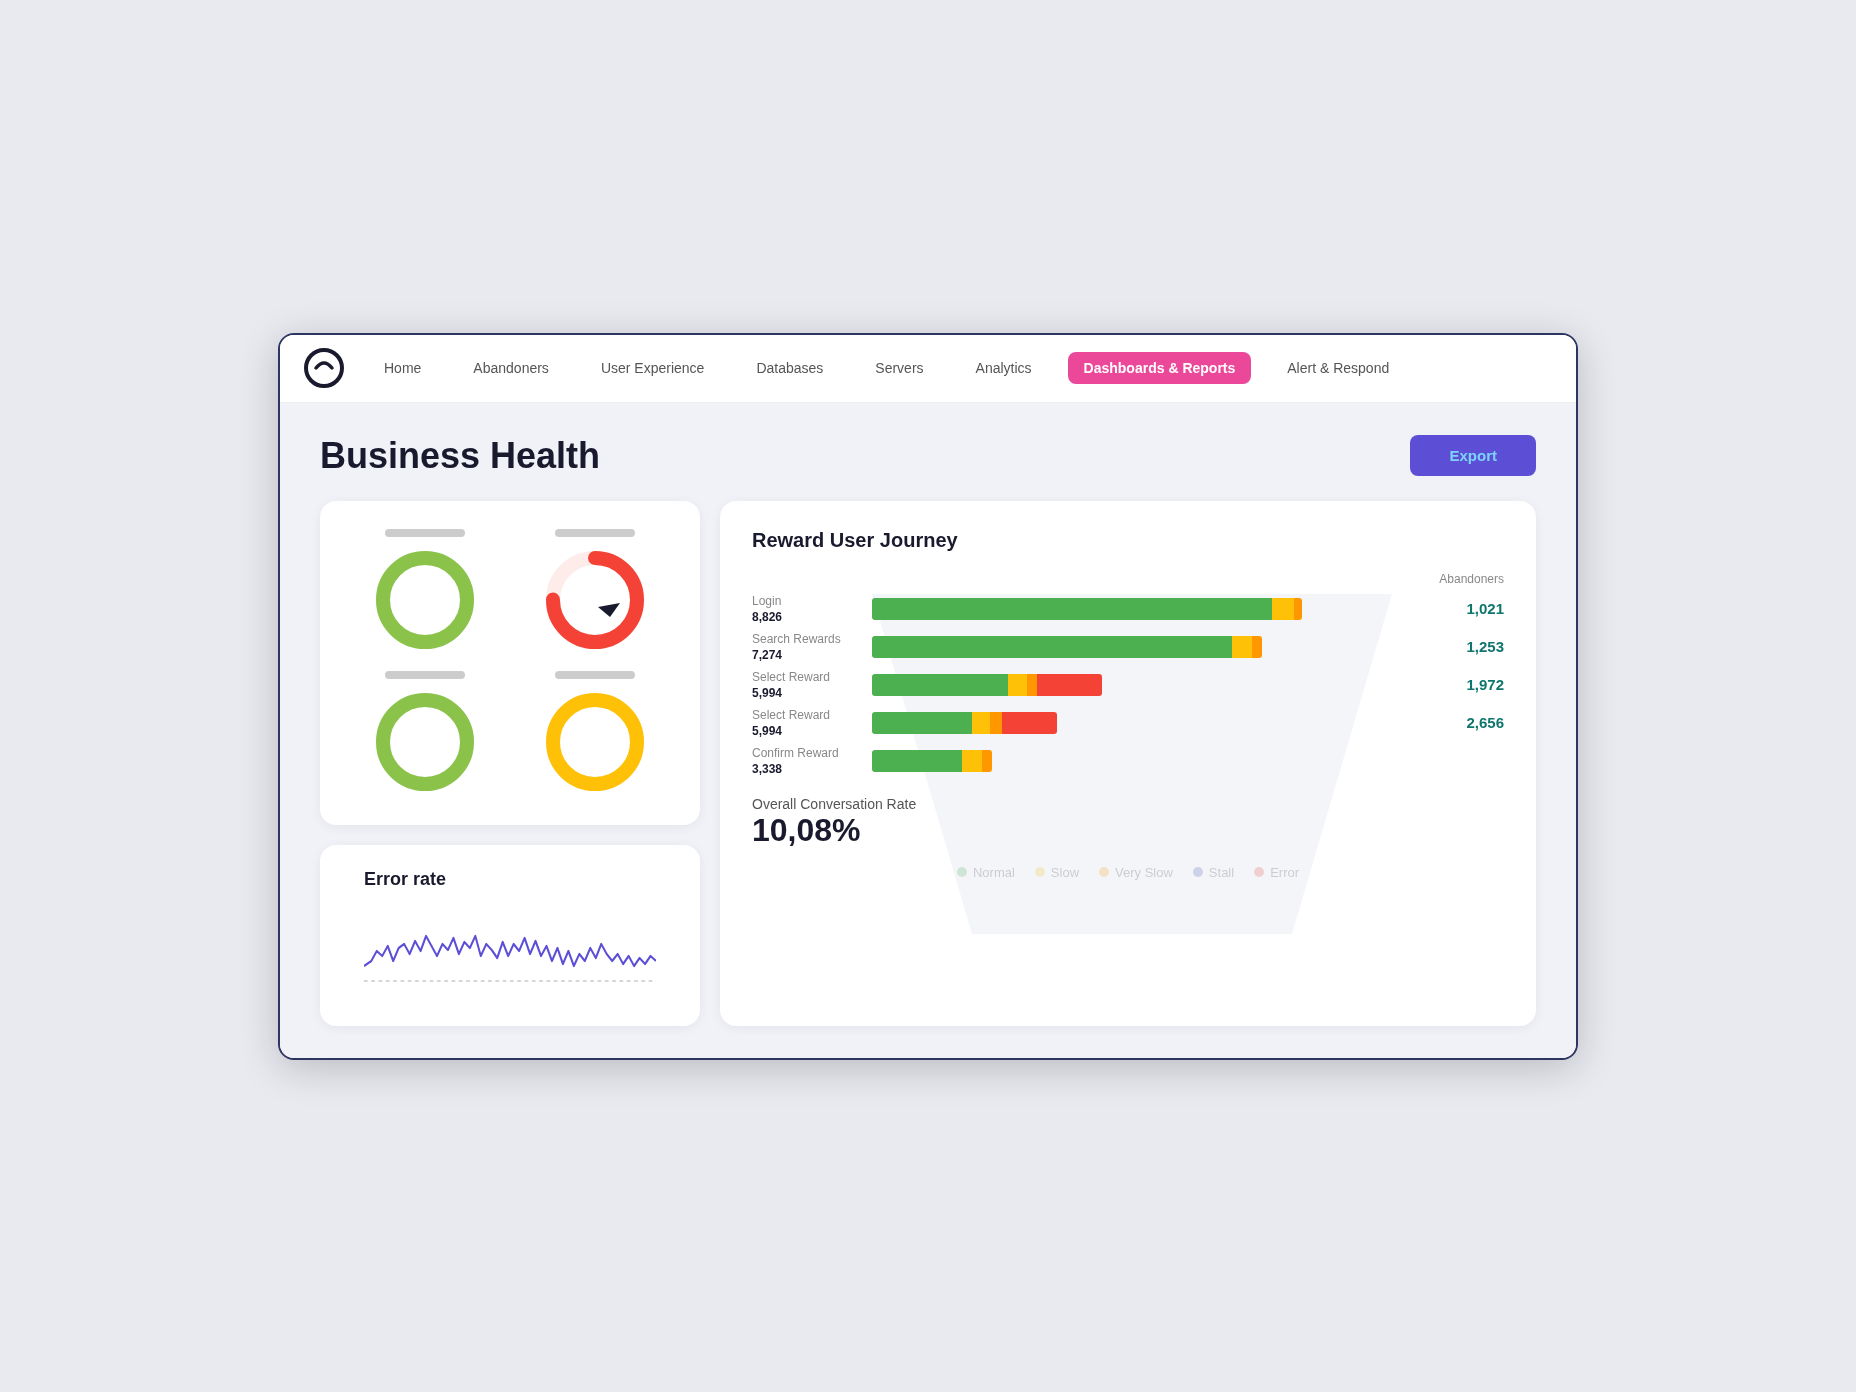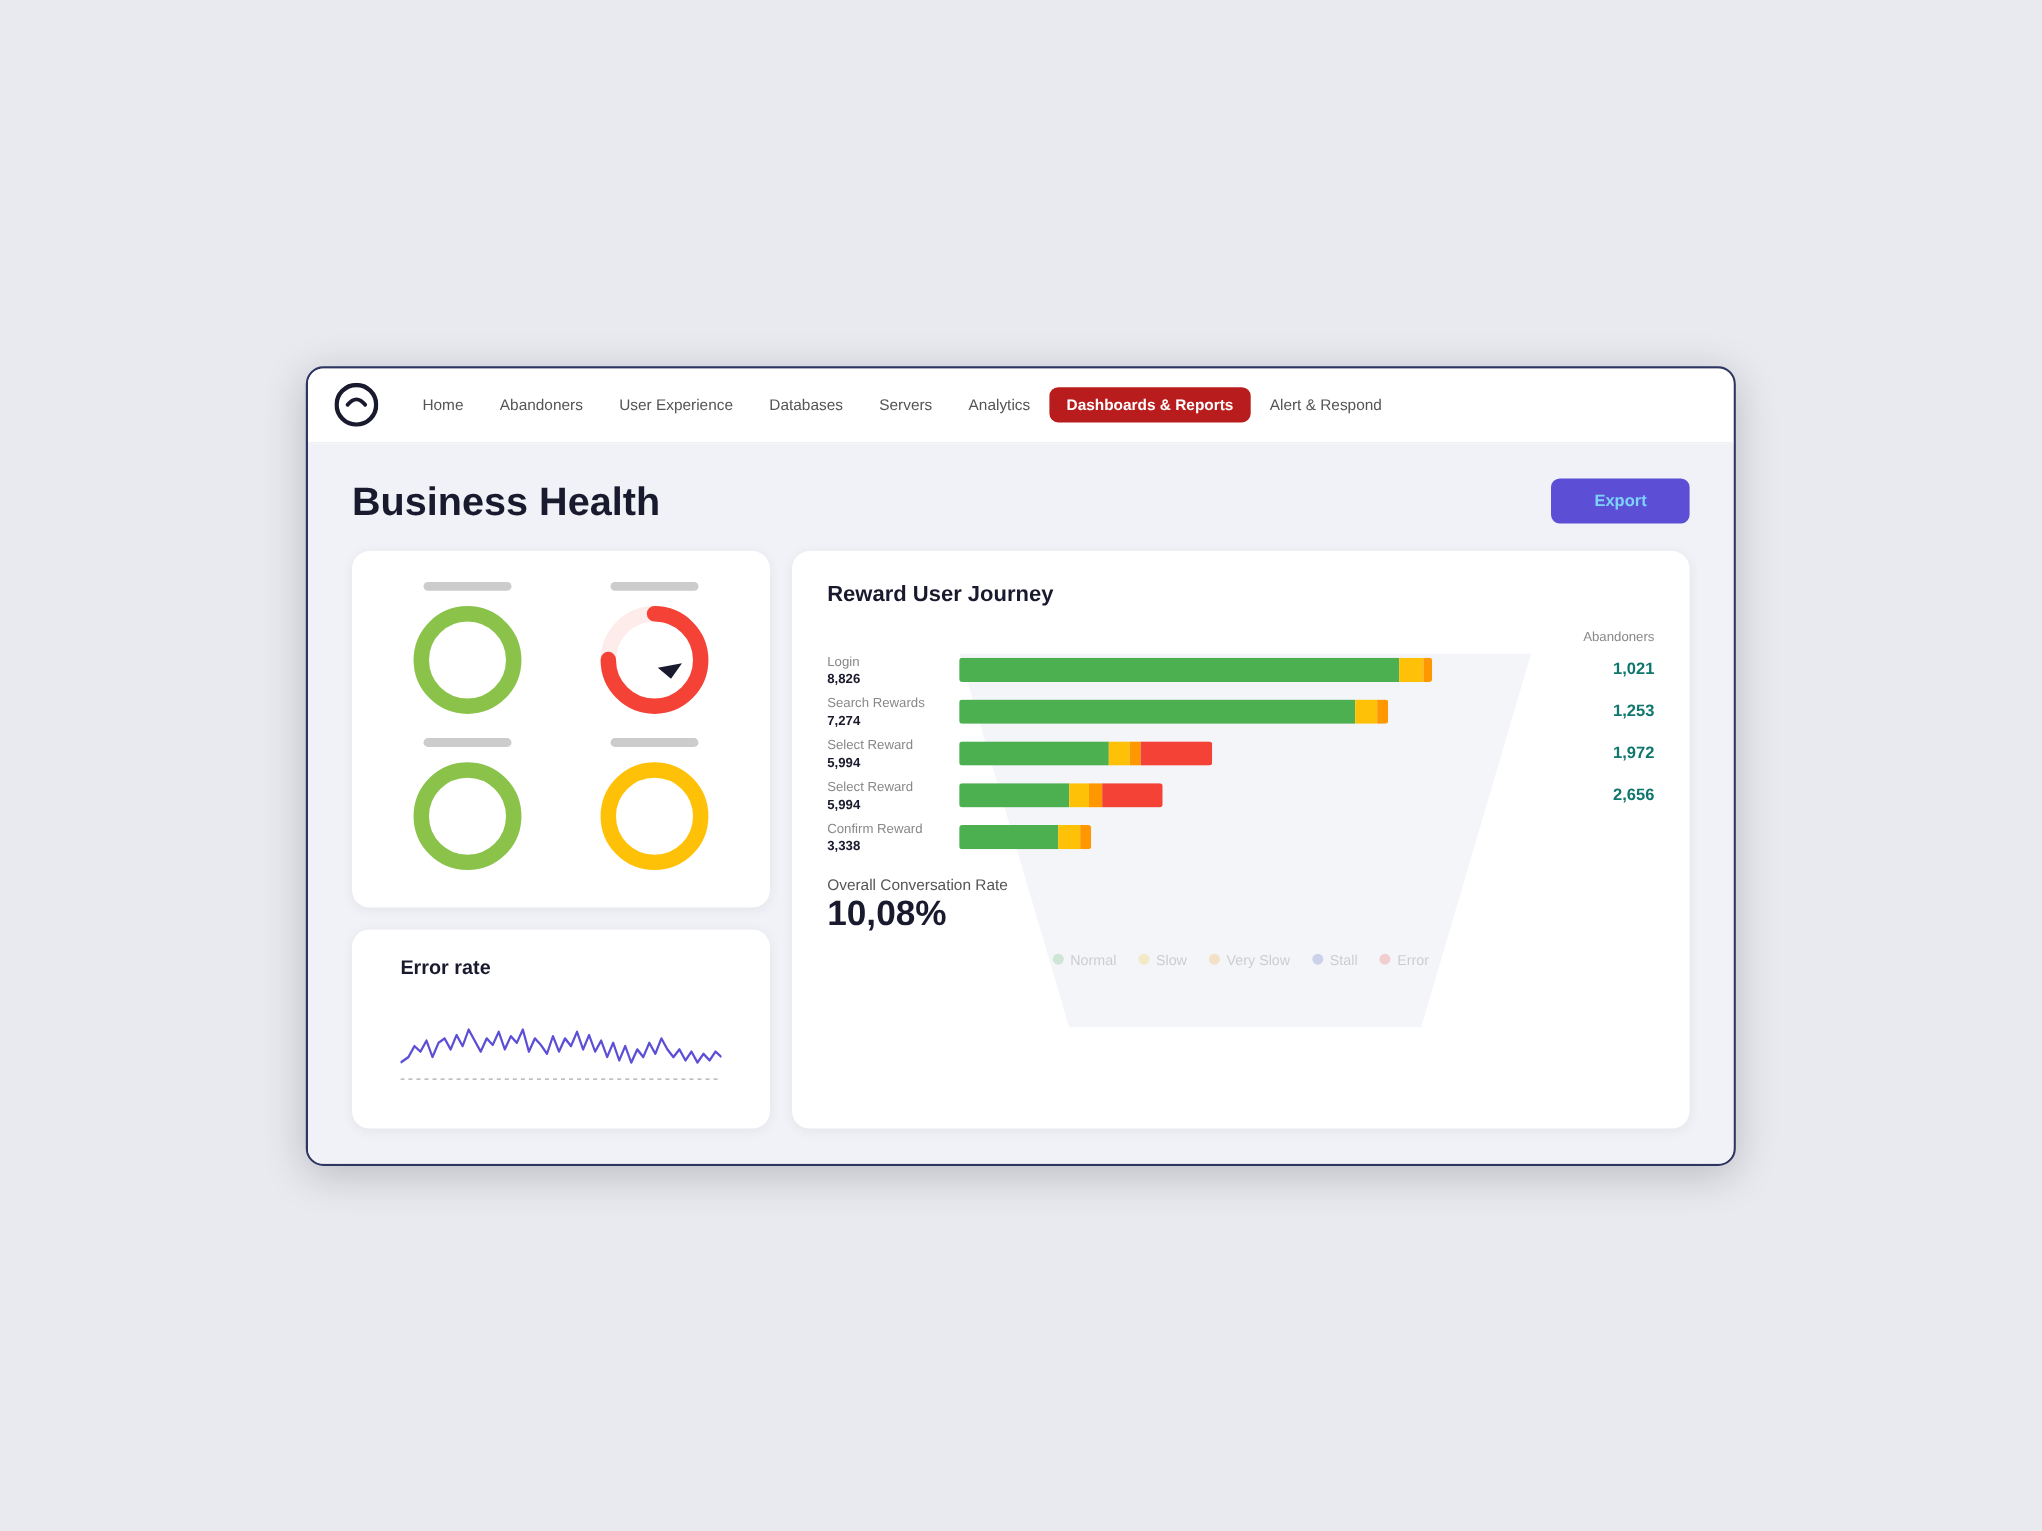--- a/index.html
+++ b/index.html
@@ -31,34 +31,34 @@
       gap: 0;
     }
     .nav-logo {
       width: 40px;
       height: 40px;
       margin-right: 24px;
       flex-shrink: 0;
     }
     .nav-items {
       display: flex;
-      gap: 1px;
+      gap: 20px;
       align-items: center;
       text-align: center;
     }
     .nav-item {
       padding: 8px 16px;
       font-size: 14px;
       color: #555;
       cursor: pointer;
       border-radius: 6px;
       white-space: nowrap;
     }
     .nav-item.active {
-      background: #b91c1c;
+      background: #ec4899;
       color: #fff;
       font-weight: 600;
       border-radius: 8px;
     }
     
     .content {
       padding: 32px 40px;
       background: #f0f2f7;
       min-height: calc(100% - 68px);
     }

